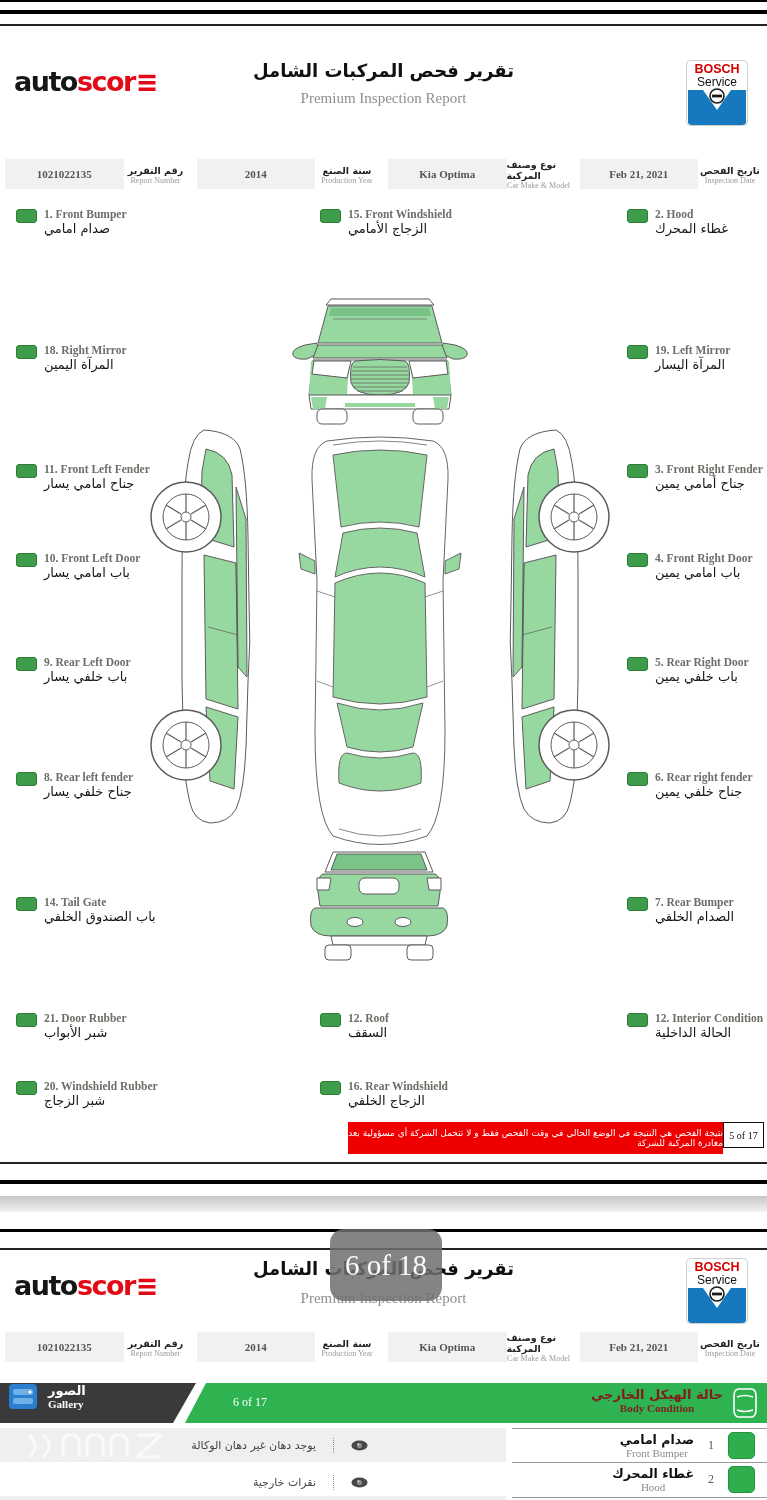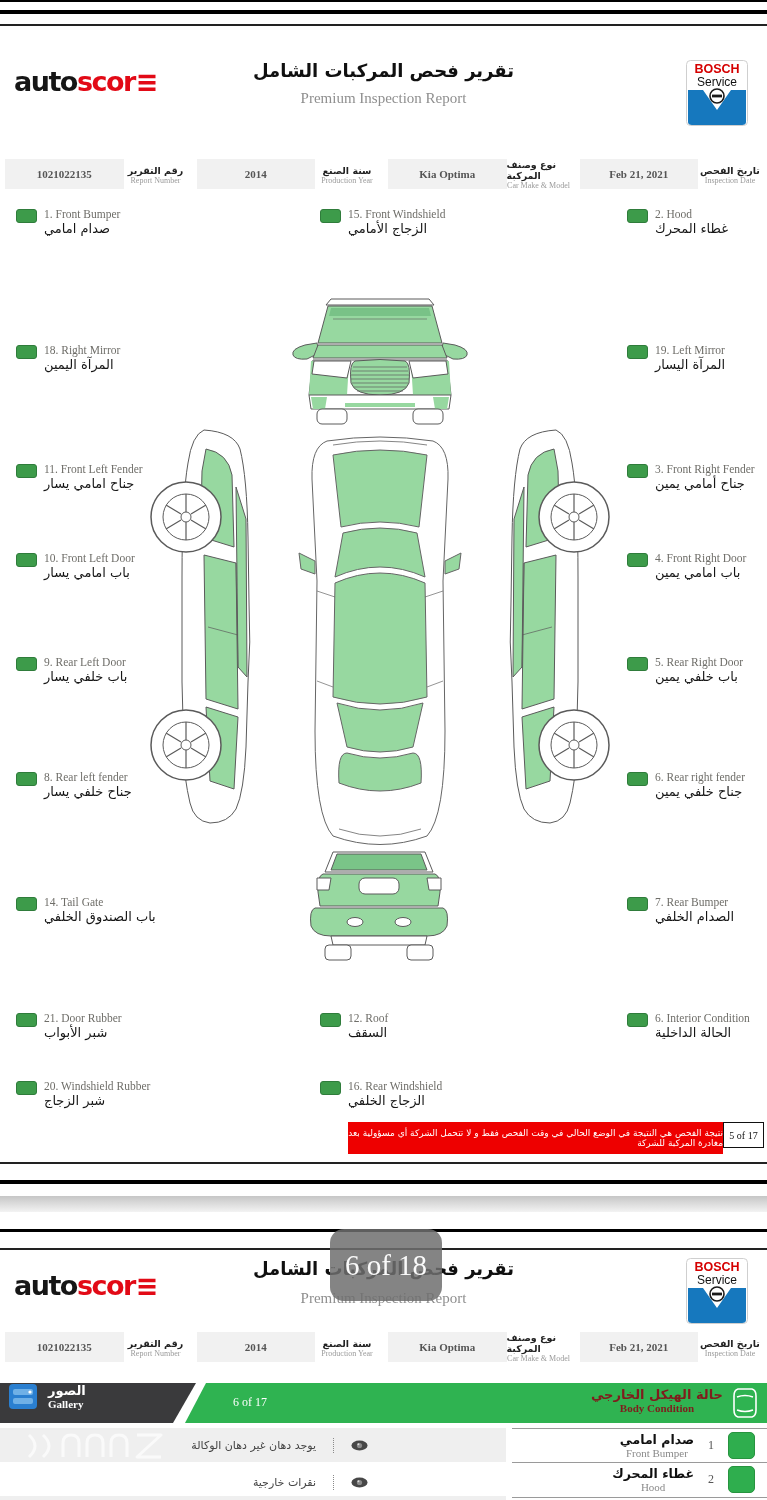--- a/index.html
+++ b/index.html
@@ -25,21 +25,21 @@
   .info-box{flex:1;background:#f1f1f1;display:flex;align-items:center;justify-content:center;
             font-size:11px;font-weight:bold;color:#555;height:30px;}
   .info-label{width:64px;display:flex;flex-direction:column;justify-content:center;align-items:center;}
   .il-ar{font-size:9.5px;font-weight:bold;color:#222;font-family:"DejaVu Sans",sans-serif;}
   .il-en{font-size:8px;color:#9a9a9a;}
 
   
   .part{position:absolute;display:flex;align-items:flex-start;}
   .badge{width:19px;height:12px;border-radius:3px;background:#3d9b4a;border:1px solid #2f7c3b;
          margin-right:7px;margin-top:1px;flex:none;}
-  .pen{font-size:11.5px;font-weight:normal;color:#6e6d68;}
+  .pen{font-size:11.5px;font-weight:bold;color:#6e6d68;}
   .par{font-size:13px;color:#161616;margin-top:1px;font-family:"DejaVu Sans",sans-serif;}
 
   .car{position:absolute;}
 
   
   .f-contact{position:absolute;left:4px;top:1122px;width:344px;height:26px;border:1.5px solid #111;
              box-sizing:border-box;display:flex;align-items:center;justify-content:center;
              font-size:9px;font-weight:bold;color:#111;background:#fff;}
   .f-red{position:absolute;left:348px;top:1122px;width:375px;height:32px;background:#ee0000;
          display:flex;align-items:center;justify-content:center;color:#fff;font-size:9px;
@@ -252,21 +252,21 @@
   <div class="part" style="left:320px;top:1012px">
       <span class="badge"></span>
       <div>
         <div class="pen">12. Roof</div>
         <div class="par">السقف</div>
       </div>
     </div>
   <div class="part" style="left:627px;top:1012px">
       <span class="badge"></span>
       <div>
-        <div class="pen">6. Interior Condition</div>
+        <div class="pen">12. Interior Condition</div>
         <div class="par">الحالة الداخلية</div>
       </div>
     </div>
   <div class="part" style="left:16px;top:1080px">
       <span class="badge"></span>
       <div>
         <div class="pen">20. Windshield Rubber</div>
         <div class="par">شبر الزجاج</div>
       </div>
     </div>

